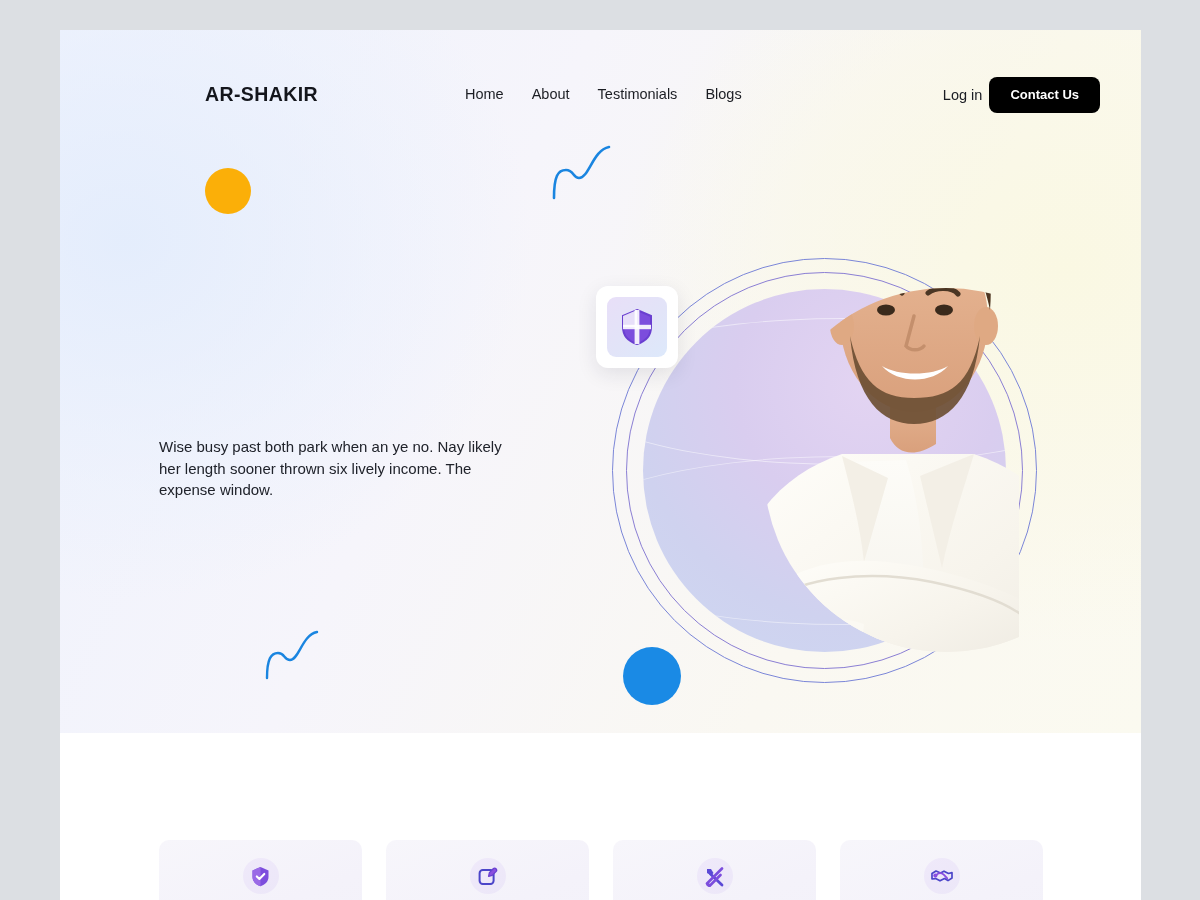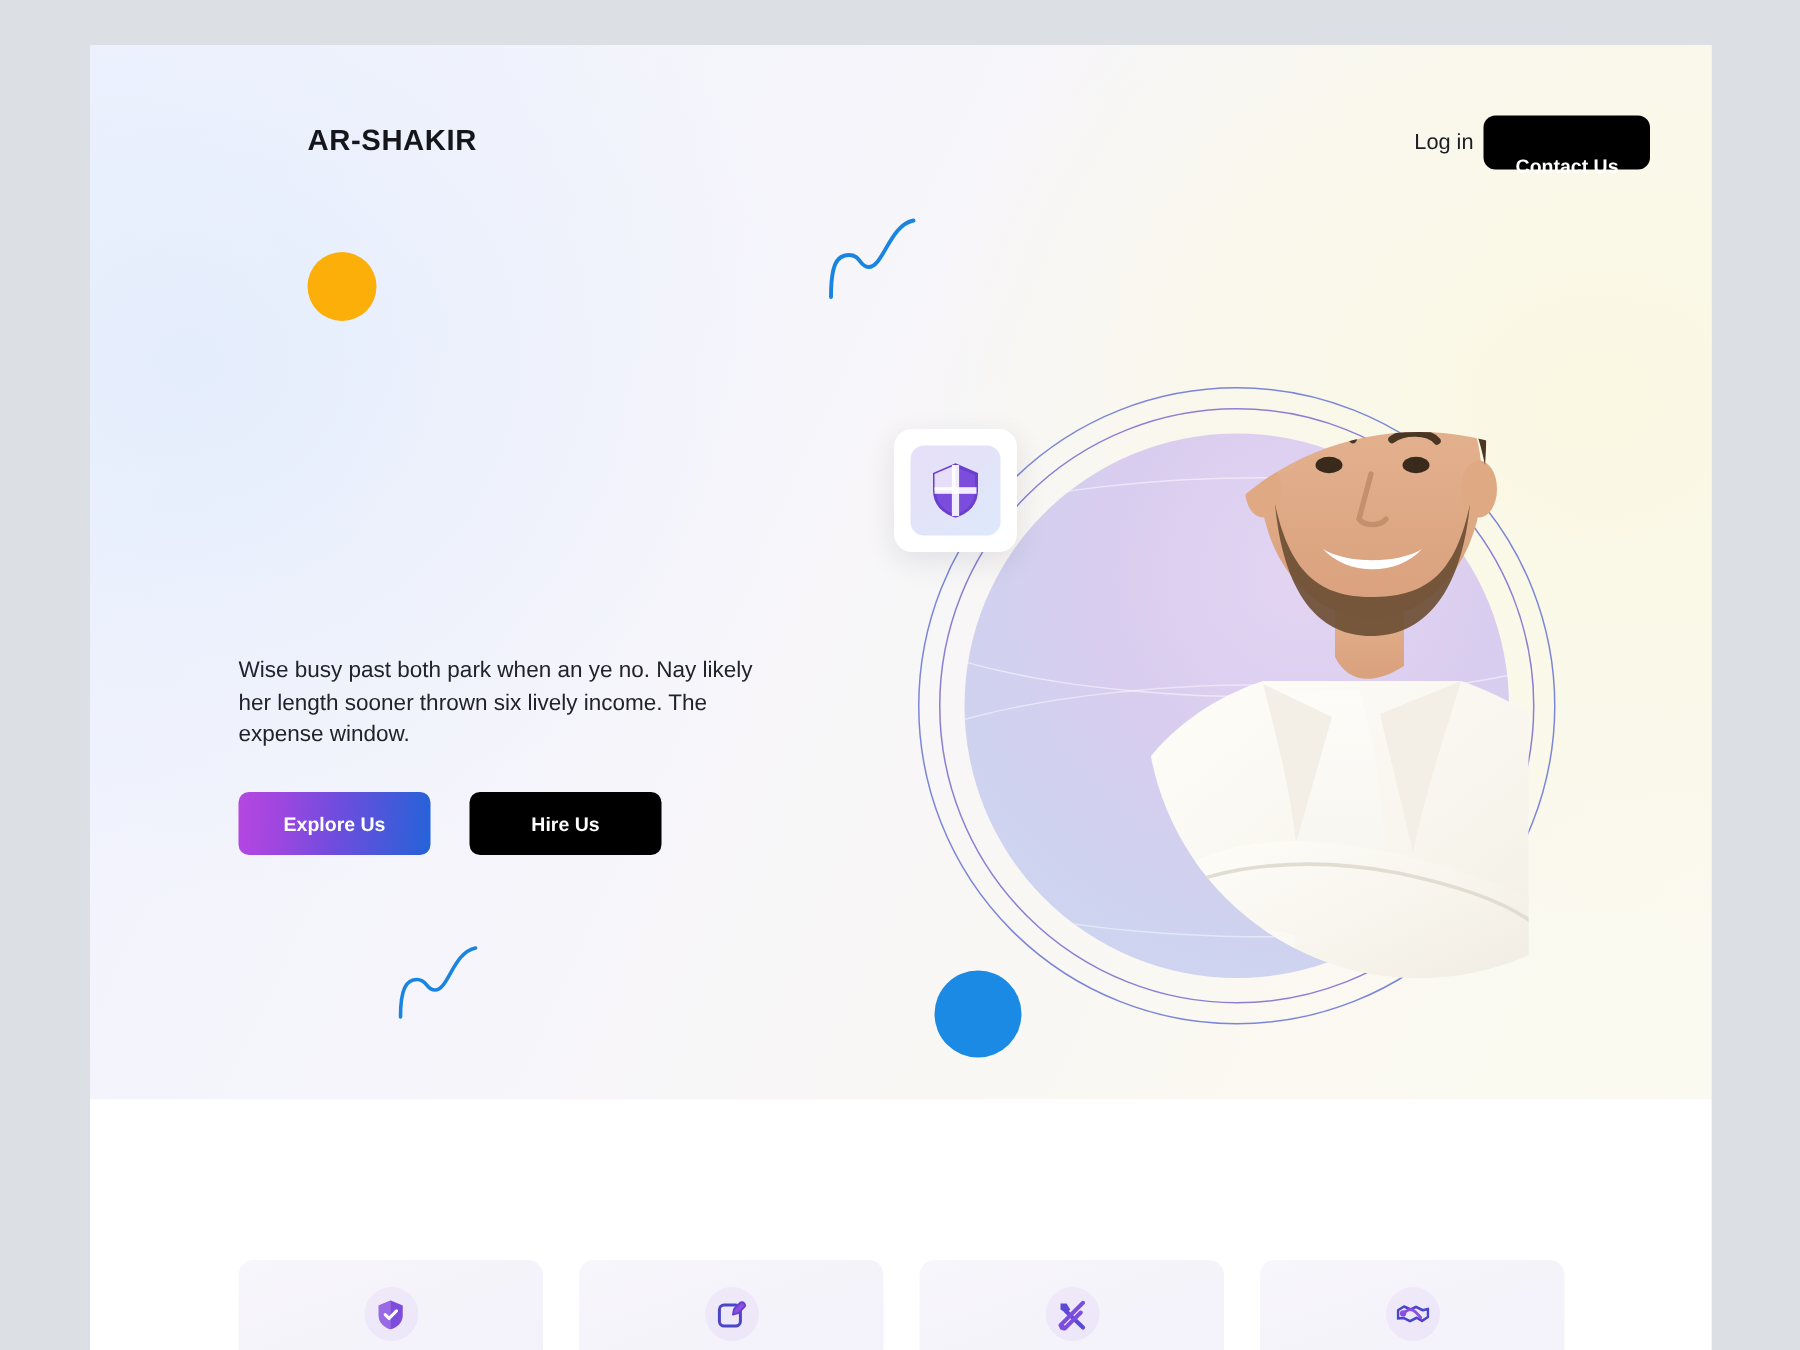--- a/index.html
+++ b/index.html
@@ -90,21 +90,21 @@
     white-space: nowrap;
     cursor: pointer;
   }
   .contact-btn {
     background: #000000;
     color: #ffffff;
     font-size: 13px;
     font-weight: bold;
     border: none;
     border-radius: 8px;
-    padding: 16px 21px;
+    padding: 0 21px;
     height: 36px;
     line-height: 36px;
     cursor: pointer;
     white-space: nowrap;
     font-family: "Liberation Sans", sans-serif;
   }
 
   
   .headline {
     position: absolute;
@@ -304,43 +304,45 @@
 </head>
 <body>
 
 <div class="page">
 
   <div class="hero">
 
     <div class="nav">
       <div class="logo">AR-SHAKIR</div>
 
+      <div class="nav-links">
+        <span class="nav-link">Home</span>
+        <span class="nav-link">About</span>
+        <span class="nav-link">Testimonials</span>
+        <span class="nav-link">Blogs</span>
+      </div>
 
       <div class="nav-right">
         <span class="login-link">Log in</span>
         <button class="contact-btn">Contact Us</button>
       </div>
     </div>
 
     <div class="dot-yellow"></div>
     <div class="dot-blue"></div>
 
     <svg class="squiggle-top" width="70" height="62" viewBox="0 0 70 62" fill="none">
       <path d="M5 58 C5 36 9 30 17 30 C25 30 24 38 30 38 C40 38 44 10 60 7" stroke="#1a85e0" stroke-width="2.6" stroke-linecap="round"></path>
     </svg>
     <svg class="squiggle-bottom" width="62" height="56" viewBox="0 0 62 56" fill="none">
       <path d="M4 52 C4 33 8 27 15 27 C22 27 21 34 27 34 C36 34 39 9 54 6" stroke="#1a85e0" stroke-width="2.4" stroke-linecap="round"></path>
     </svg>
 
     <p class="subtext">Wise busy past both park when an ye no. Nay likely her length sooner thrown six lively income. The expense window.</p>
 
-    <div class="cta-row">
-      <button class="btn-explore">Explore Us</button>
-      <button class="btn-hire">Hire Us</button>
-    </div>
 
     <div class="portrait-wrap">
       <div class="ring-outer"></div>
       <div class="ring-mid"></div>
       <div class="circle-fill"></div>
 
       <svg class="person" viewBox="0 0 345 601" fill="none">
         <defs>
           <clipPath id="circClip">
             <circle cx="272" cy="338" r="182"></circle>

